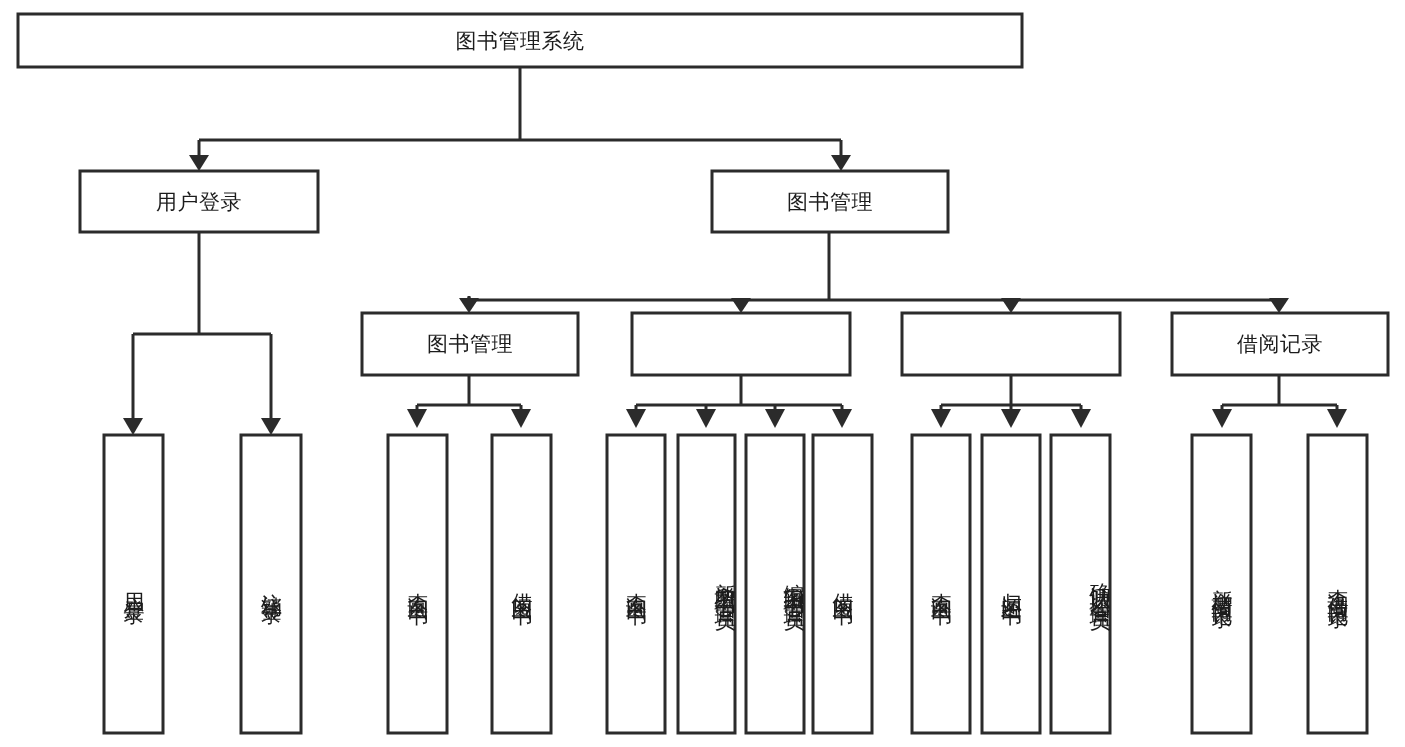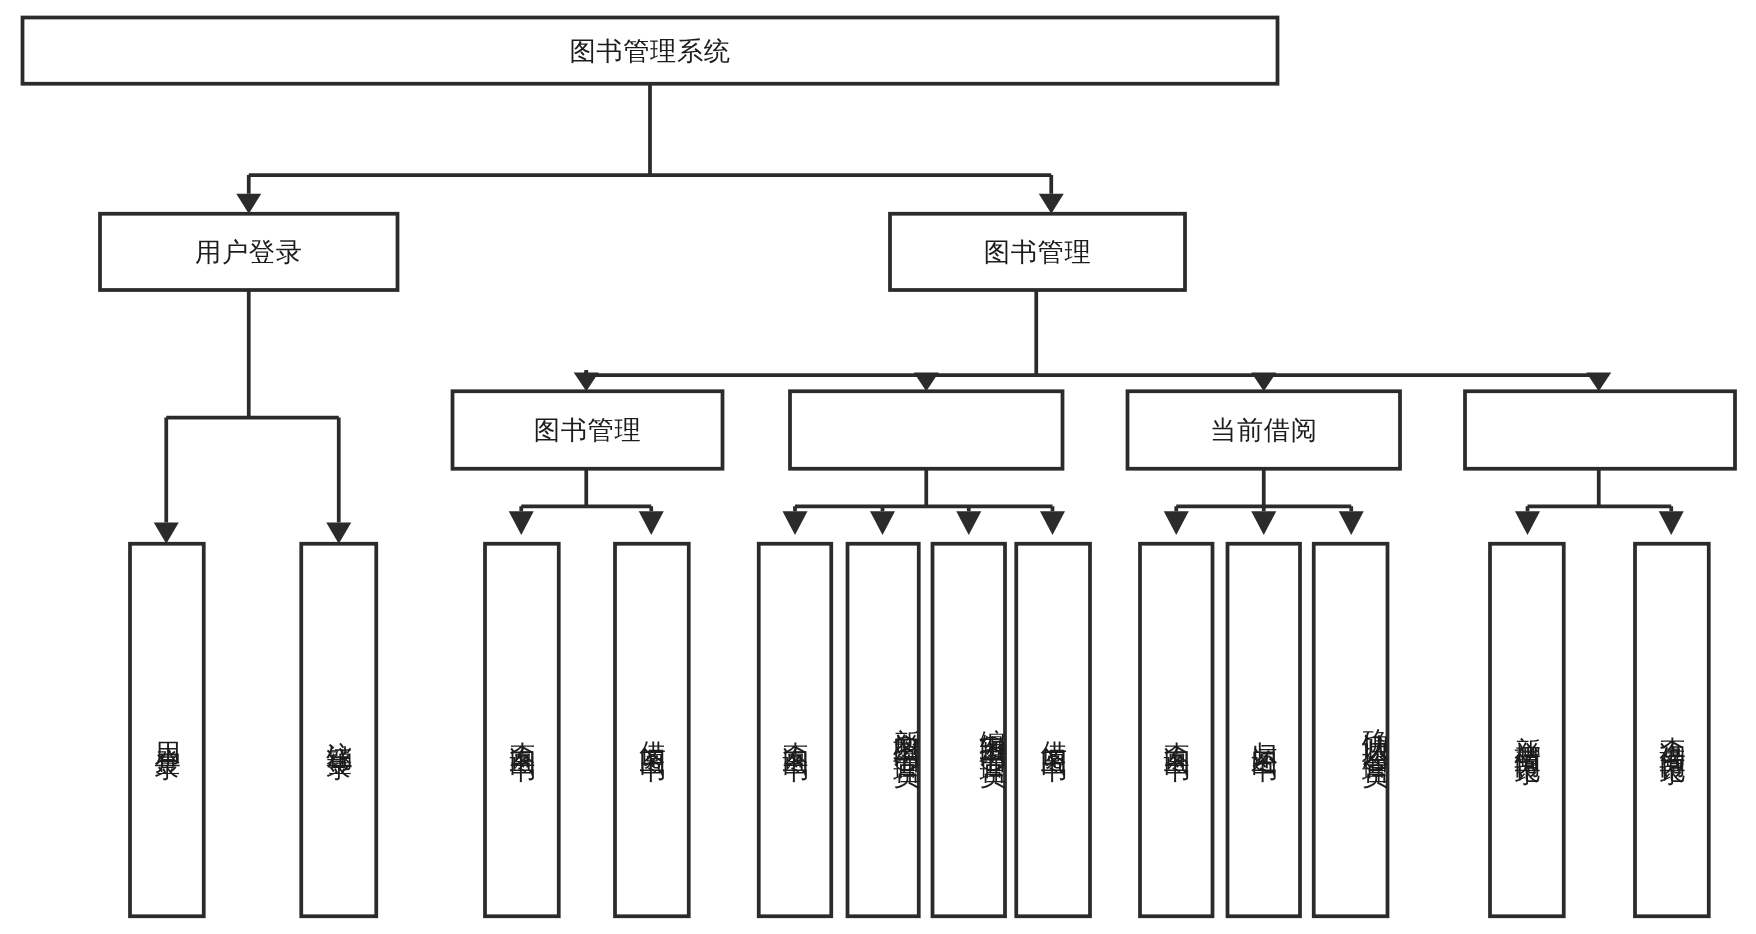--- a/index.html
+++ b/index.html
@@ -190,21 +190,21 @@
     <rect class="node-box" x="1192" y="435" width="59" height="298"></rect>
     <rect class="node-box" x="1308" y="435" width="59" height="298"></rect>
   </svg>
 
   <div class="node-label-h" style="left:18px; top:14px; width:1004px; height:53px;">图书管理系统</div>
 
   <div class="node-label-h" style="left:80px; top:171px; width:238px; height:61px;">用户登录</div>
   <div class="node-label-h" style="left:712px; top:171px; width:236px; height:61px;">图书管理</div>
 
   <div class="node-label-h" style="left:362px; top:313px; width:216px; height:62px;">图书管理</div>
-  <div class="node-label-h" style="left:902px; top:313px; width:218px; height:62px;">当前借阅</div>
+  <div class="node-label-h" style="left:1172px; top:313px; width:216px; height:62px;">借阅记录</div>
 
   <div class="node-label-v" style="left:104px; top:435px; width:59px; height:298px;">用户登录</div>
   <div class="node-label-v" style="left:241px; top:435px; width:60px; height:298px;">注销登录</div>
 
   <div class="node-label-v" style="left:388px; top:435px; width:59px; height:298px;">查询图书</div>
   <div class="node-label-v" style="left:492px; top:435px; width:59px; height:298px;">借阅图书</div>
 
   <div class="node-label-v" style="left:607px; top:435px; width:58px; height:298px;">查询图书</div>
   <div class="node-label-v" style="left:678px; top:435px; width:57px; height:298px; align-items:flex-start;">新增图书（管理员）</div>
   <div class="node-label-v" style="left:746px; top:435px; width:58px; height:298px; align-items:flex-start;">编辑图书（管理员）</div>

